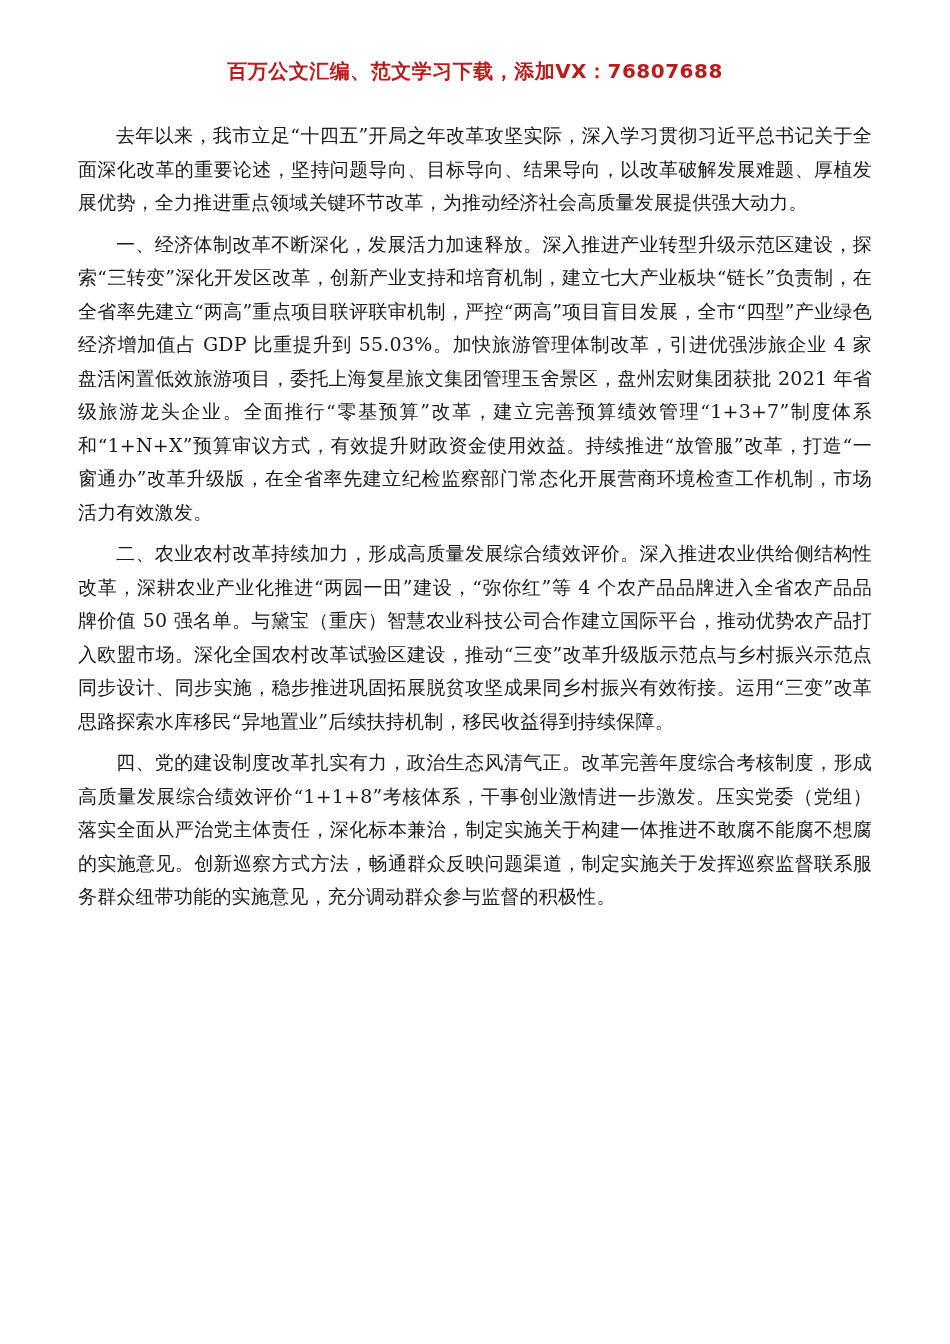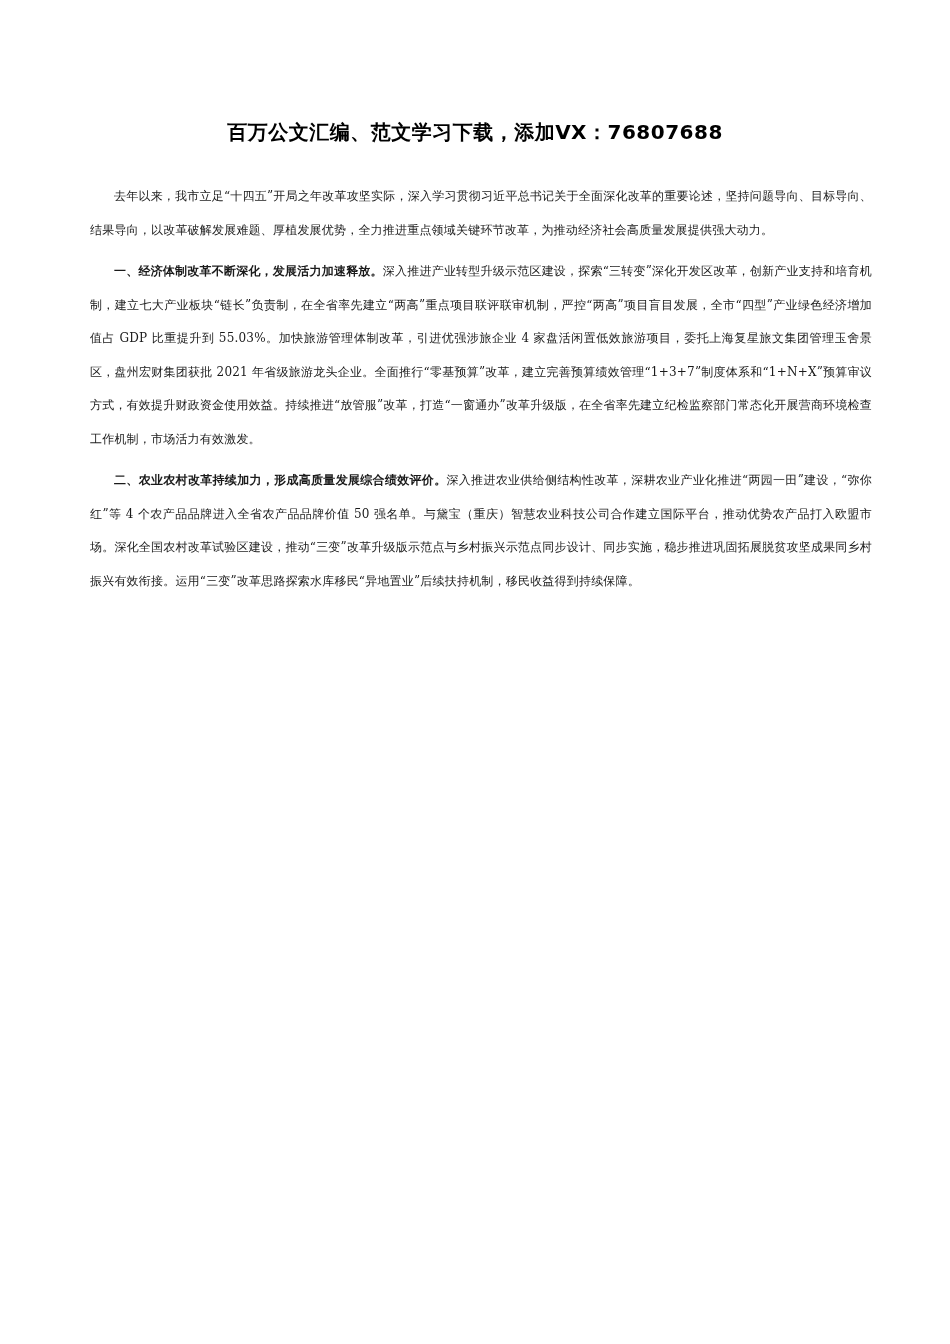--- a/index.html
+++ b/index.html
@@ -16,64 +16,64 @@
   .page {
     position: relative;
     width: 950px;
     height: 1344px;
     box-sizing: border-box;
     padding: 0;
     overflow: hidden;
   }
   .banner {
     text-align: center;
-    color: #000000;
+    color: #b91c1c;
     font-family: "DejaVu Sans", "Liberation Sans", sans-serif;
     font-weight: bold;
     font-size: 20px;
     letter-spacing: 0.5px;
-    padding-top: 80px;
+    padding-top: 58px;
     padding-bottom: 0;
-    margin-top: 39px;
   }
   .content {
     padding: 0 78px 0 78px;
     margin-top: 34px;
   }
   p.para {
-    margin: 0 0 0 12px;
-    font-size: 12px;
+    margin: 0 0 0 0;
+    font-size: 19px;
     line-height: 33.5px;
     text-align: justify;
     text-justify: inter-ideograph;
     text-indent: 2em;
     font-family: "DejaVu Serif", "Liberation Serif", serif;
     letter-spacing: 0.2px;
   }
   p.para + p.para {
     margin-top: 8px;
   }
   .lead {
     font-family: "DejaVu Sans", "Liberation Sans", sans-serif;
-    font-weight: bold;
+    font-weight: normal;
     letter-spacing: 0.2px;
   }
 </style>
 </head>
 <body>
 
 <div class="page">
 
   <div class="banner">百万公文汇编、范文学习下载，添加VX：76807688</div>
 
   <div class="content">
 
     <p class="para"><span class="lead"></span><span>去年以来，我市立足“十四五”开局之年改革攻坚实际，深入学习贯彻习近平总书记关于全面深化改革的重要论述，坚持问题导向、目标导向、结果导向，以改革破解发展难题、厚植发展优势，全力推进重点领域关键环节改革，为推动经济社会高质量发展提供强大动力。</span></p>
 
     <p class="para"><span class="lead">一、经济体制改革不断深化，发展活力加速释放。</span><span>深入推进产业转型升级示范区建设，探索“三转变”深化开发区改革，创新产业支持和培育机制，建立七大产业板块“链长”负责制，在全省率先建立“两高”重点项目联评联审机制，严控“两高”项目盲目发展，全市“四型”产业绿色经济增加值占 GDP 比重提升到 55.03%。加快旅游管理体制改革，引进优强涉旅企业 4 家盘活闲置低效旅游项目，委托上海复星旅文集团管理玉舍景区，盘州宏财集团获批 2021 年省级旅游龙头企业。全面推行“零基预算”改革，建立完善预算绩效管理“1+3+7”制度体系和“1+N+X”预算审议方式，有效提升财政资金使用效益。持续推进“放管服”改革，打造“一窗通办”改革升级版，在全省率先建立纪检监察部门常态化开展营商环境检查工作机制，市场活力有效激发。</span></p>
 
     <p class="para"><span class="lead">二、农业农村改革持续加力，形成高质量发展综合绩效评价。</span><span>深入推进农业供给侧结构性改革，深耕农业产业化推进“两园一田”建设，“弥你红”等 4 个农产品品牌进入全省农产品品牌价值 50 强名单。与黛宝（重庆）智慧农业科技公司合作建立国际平台，推动优势农产品打入欧盟市场。深化全国农村改革试验区建设，推动“三变”改革升级版示范点与乡村振兴示范点同步设计、同步实施，稳步推进巩固拓展脱贫攻坚成果同乡村振兴有效衔接。运用“三变”改革思路探索水库移民“异地置业”后续扶持机制，移民收益得到持续保障。</span></p>
 
 
+    <p class="para"><span class="lead">四、党的建设制度改革扎实有力，政治生态风清气正。</span><span>改革完善年度综合考核制度，形成高质量发展综合绩效评价“1+1+8”考核体系，干事创业激情进一步激发。压实党委（党组）落实全面从严治党主体责任，深化标本兼治，制定实施关于构建一体推进不敢腐不能腐不想腐的实施意见。创新巡察方式方法，畅通群众反映问题渠道，制定实施关于发挥巡察监督联系服务群众纽带功能的实施意见，充分调动群众参与监督的积极性。</span></p>
 
 
   </div>
 </div>
 
 </body></html>

